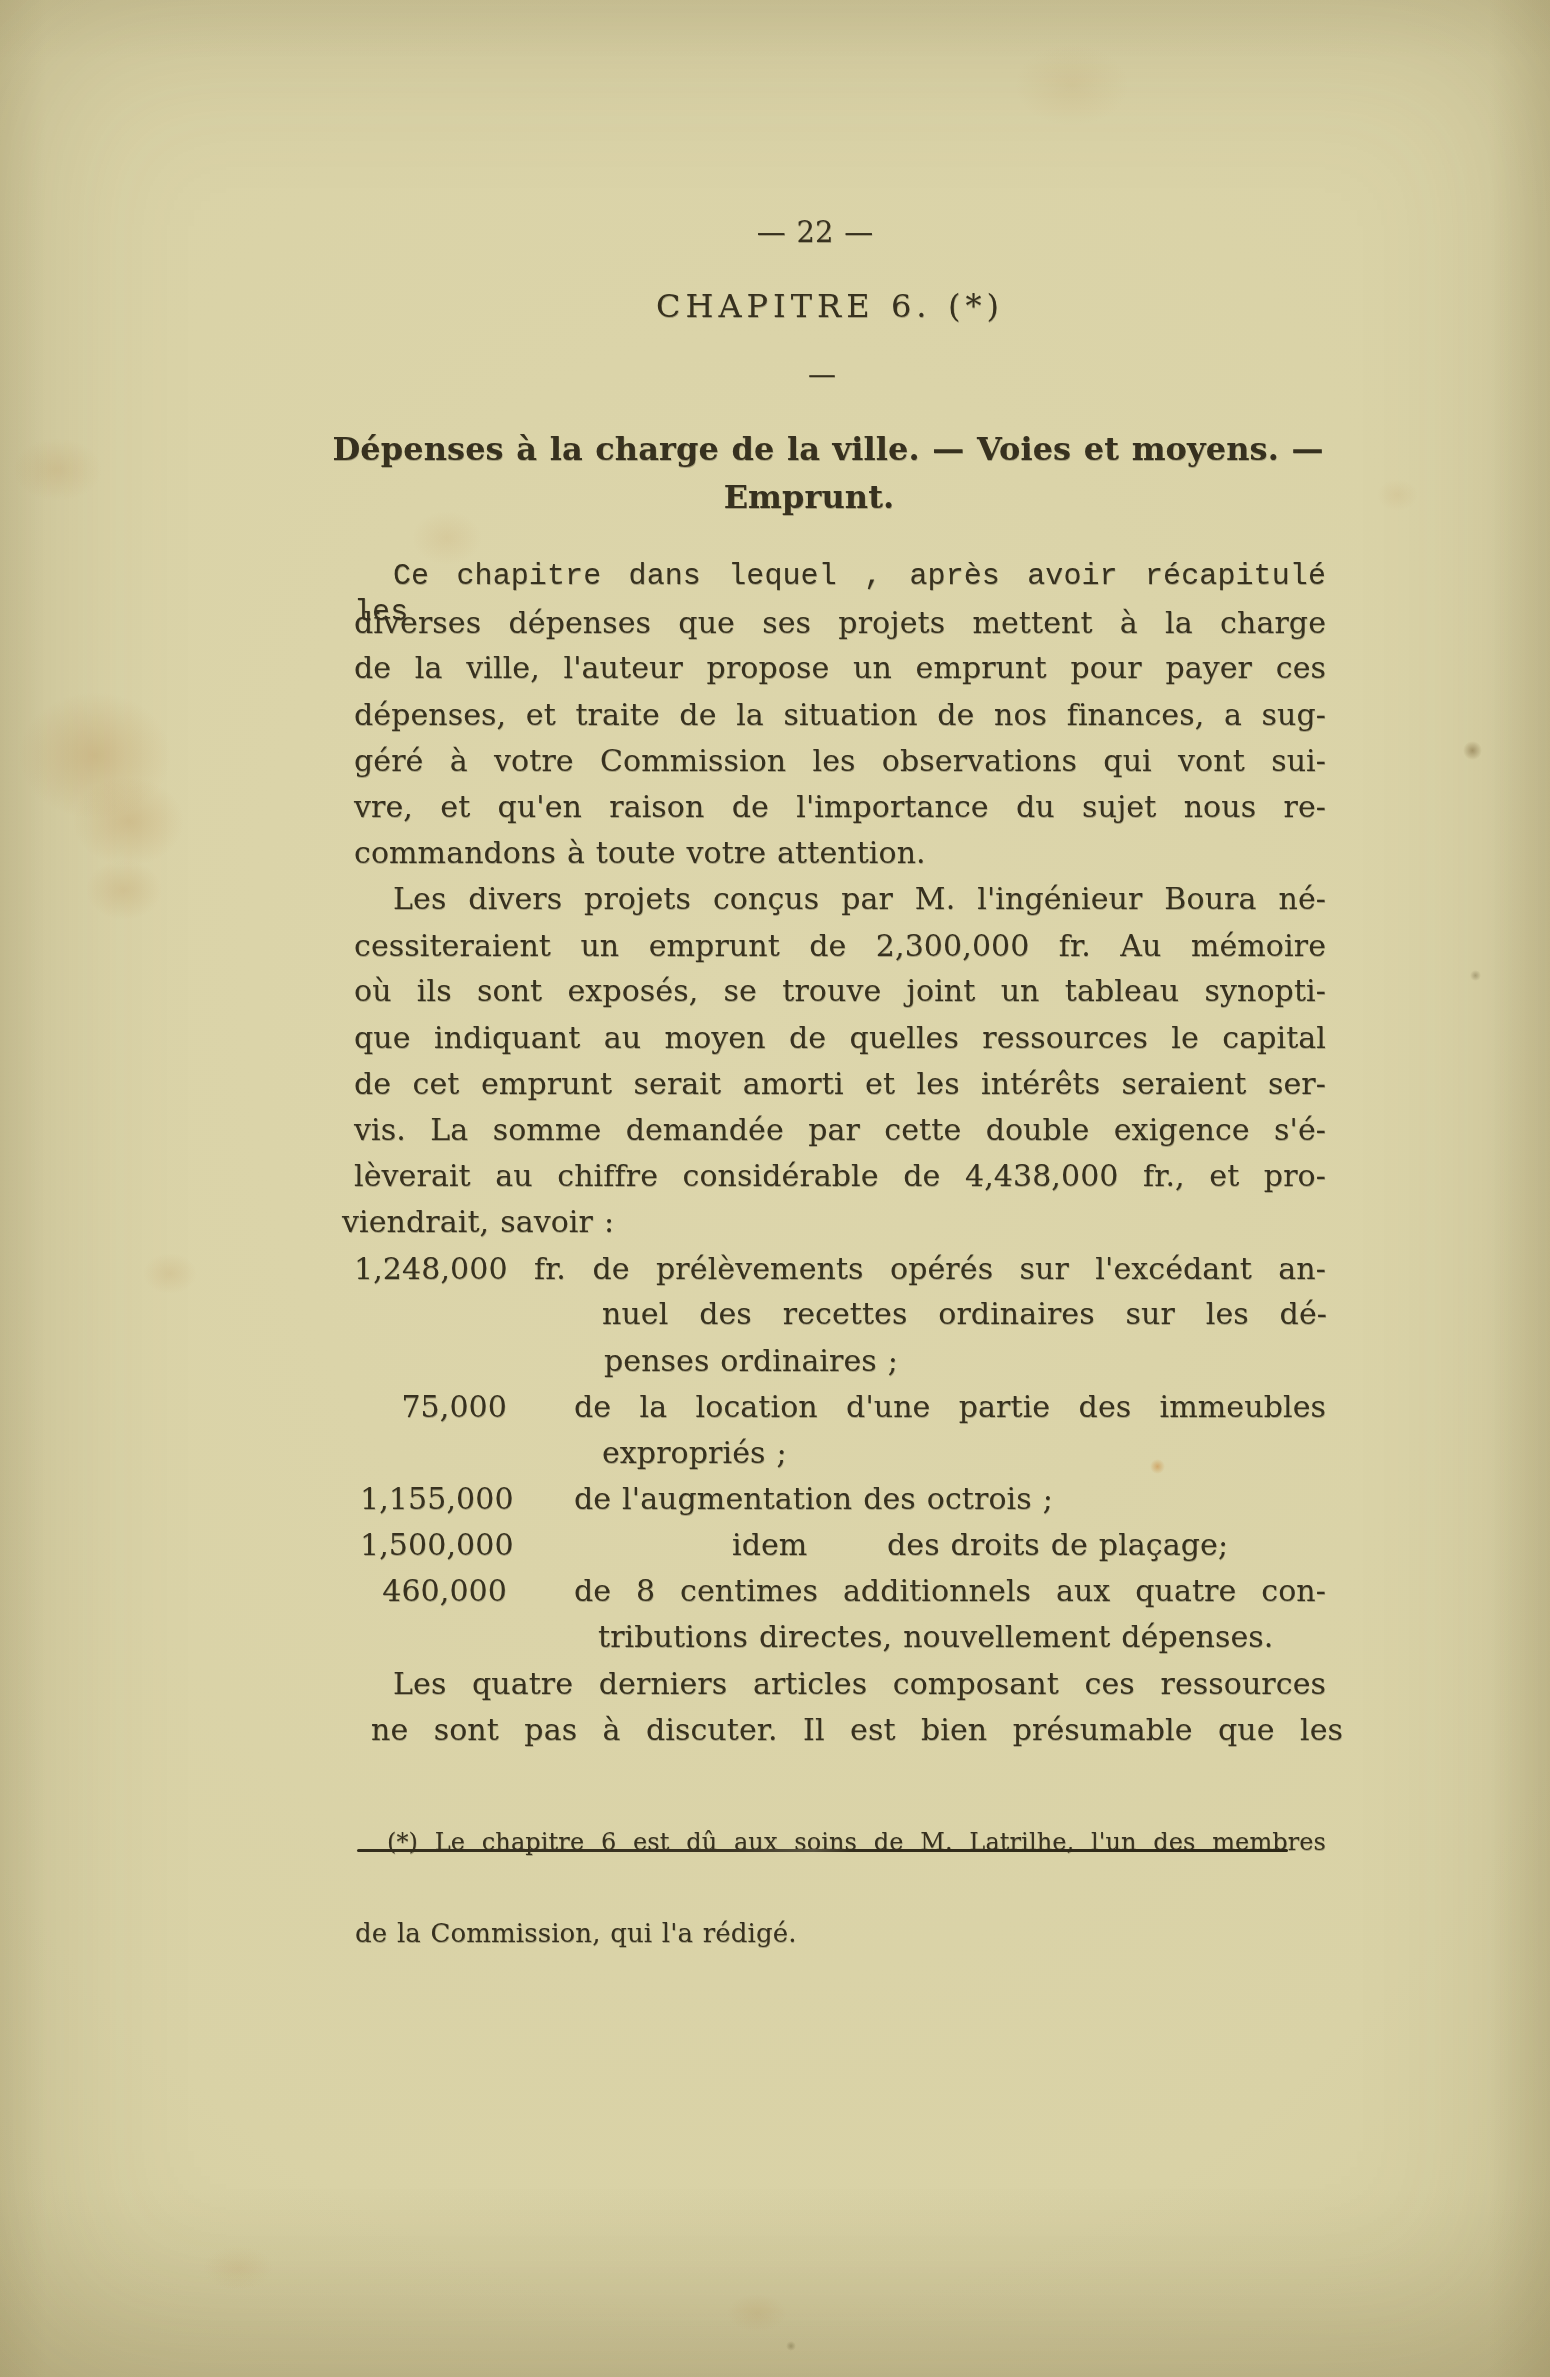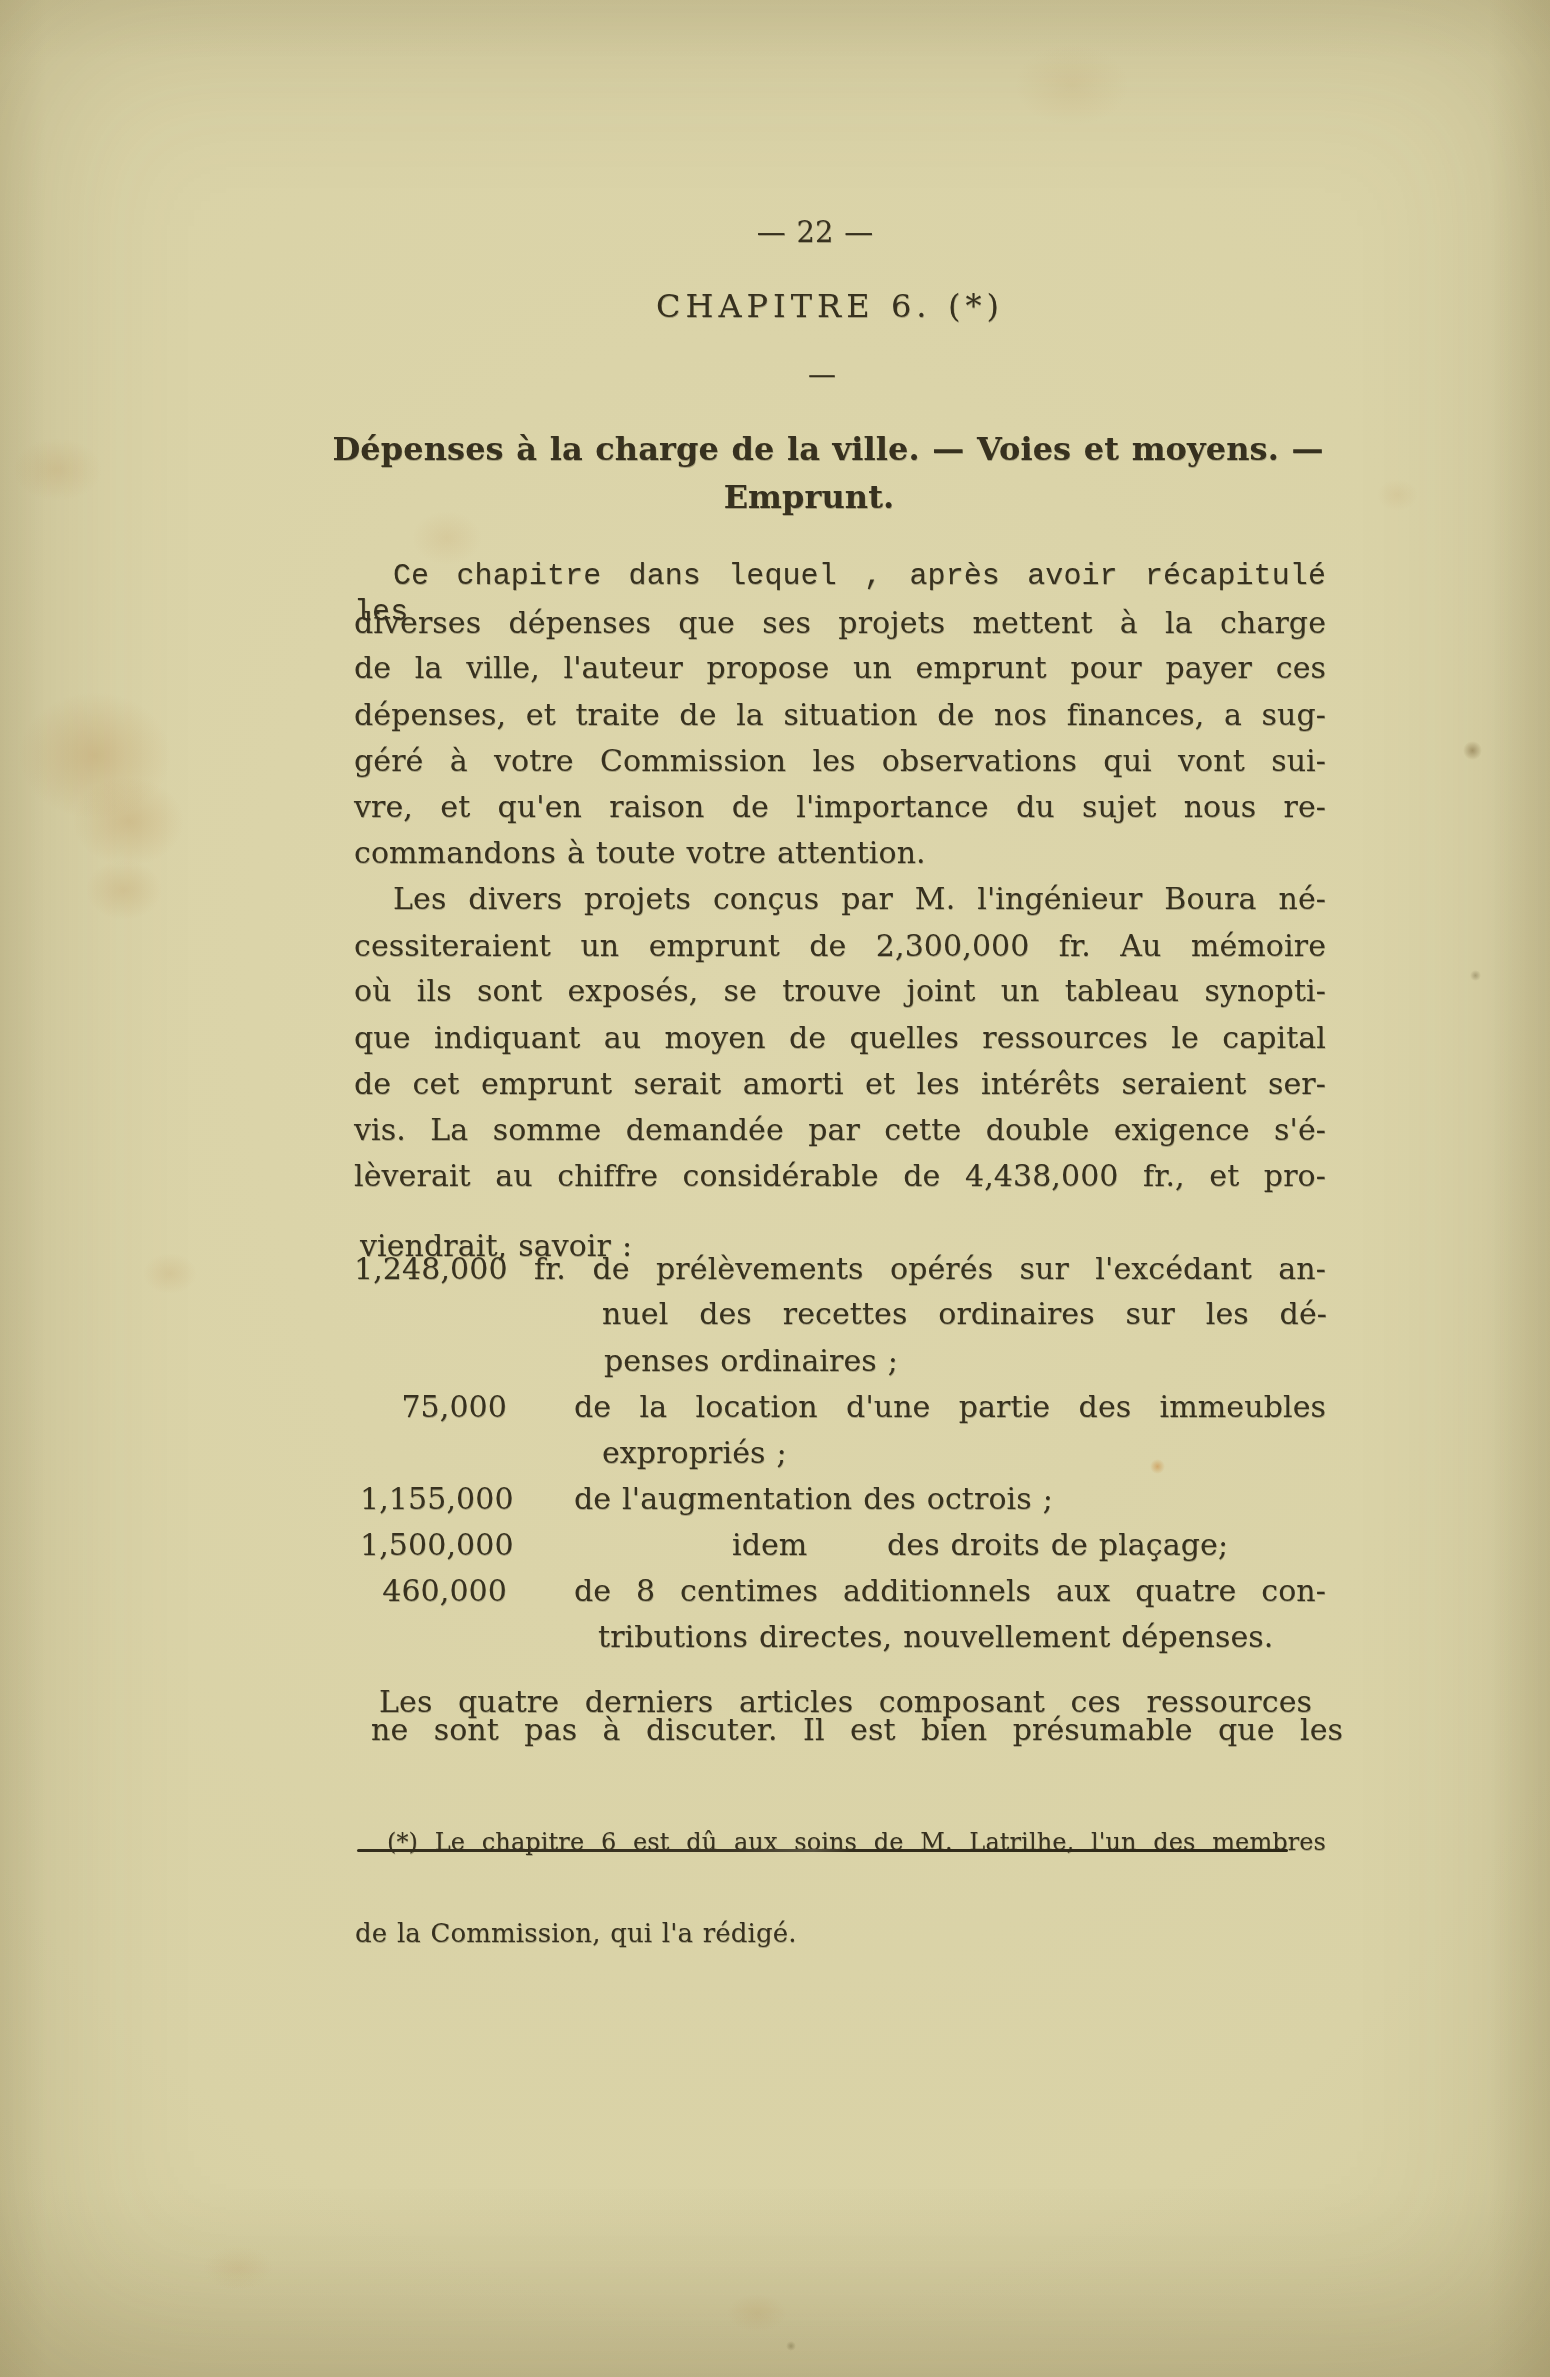--- a/index.html
+++ b/index.html
@@ -74,36 +74,36 @@
       <div class="line j" style="left: 354px; top: 743px; width: 972px;">géré à votre Commission les observations qui vont sui-</div>
       <div class="line j" style="left: 354px; top: 789px; width: 972px;">vre, et qu'en raison de l'importance du sujet nous re-</div>
       <div class="line" style="left: 354px; top: 835px;">commandons à toute votre attention.</div>
       <div class="line j" style="left: 354px; top: 881px; width: 972px; text-indent: 39px;">Les divers projets conçus par M. l'ingénieur Boura né-</div>
       <div class="line j" style="left: 354px; top: 928px; width: 972px;">cessiteraient un emprunt de 2,300,000 fr. Au mémoire</div>
       <div class="line j" style="left: 354px; top: 973px; width: 972px;">où ils sont exposés, se trouve joint un tableau synopti-</div>
       <div class="line j" style="left: 354px; top: 1020px; width: 972px;">que indiquant au moyen de quelles ressources le capital</div>
       <div class="line j" style="left: 354px; top: 1066px; width: 972px;">de cet emprunt serait amorti et les intérêts seraient ser-</div>
       <div class="line j" style="left: 354px; top: 1112px; width: 972px;">vis. La somme demandée par cette double exigence s'é-</div>
       <div class="line j" style="left: 354px; top: 1158px; width: 972px;">lèverait au chiffre considérable de 4,438,000 fr., et pro-</div>
-      <div class="line" style="left: 360px; top: 1204px; margin-top: 24px;">viendrait, savoir :</div>
+      <div class="line" style="left: 342px; top: 1204px;">viendrait, savoir :</div>
       <div class="line j" style="left: 354px; top: 1251px; width: 972px;">1,248,000 fr. de prélèvements opérés sur l'excédant an-</div>
       <div class="line j" style="left: 602px; top: 1296px; width: 725px;">nuel des recettes ordinaires sur les dé-</div>
       <div class="line" style="left: 604px; top: 1343px;">penses ordinaires ;</div>
       <div class="line r" style="left: 360px; top: 1389px; width: 147px;">75,000</div>
       <div class="line j" style="left: 574px; top: 1389px; width: 752px;">de la location d'une partie des immeubles</div>
       <div class="line" style="left: 602px; top: 1435px;">expropriés ;</div>
       <div class="line r" style="left: 360px; top: 1481px; width: 147px;">1,155,000</div>
       <div class="line" style="left: 574px; top: 1481px;">de l'augmentation des octrois ;</div>
       <div class="line r" style="left: 360px; top: 1527px; width: 147px;">1,500,000</div>
       <div class="line" style="left: 732px; top: 1527px;">idem</div>
       <div class="line" style="left: 887px; top: 1527px;">des droits de plaçage;</div>
       <div class="line r" style="left: 360px; top: 1573px; width: 147px;">460,000</div>
       <div class="line j" style="left: 574px; top: 1573px; width: 752px;">de 8 centimes additionnels aux quatre con-</div>
       <div class="line" style="left: 598px; top: 1619px;">tributions directes, nouvellement dépenses.</div>
-      <div class="line j" style="left: 340px; top: 1666px; width: 972px; text-indent: 39px; margin-top: 18px;">Les quatre derniers articles composant ces ressources</div>
+      <div class="line j" style="left: 354px; top: 1666px; width: 972px; text-indent: 39px;">Les quatre derniers articles composant ces ressources</div>
       <div class="line j" style="left: 354px; top: 1712px; width: 972px; margin-left: 17px;">ne sont pas à discuter. Il est bien présumable que les</div>
       <div class="line j" style="left: 387px; top: 1828px; width: 939px; font-size: 24px;">(*) Le chapitre 6 est dû aux soins de M. Latrilhe, l'un des membres</div>
       <div class="line" style="left: 355px; top: 1918px; font-size: 26px;">de la Commission, qui l'a rédigé.</div>
     </div>
 
   <div id="footnote-rule"></div>
 
   <div id="vignette"></div>
 </div>
 

